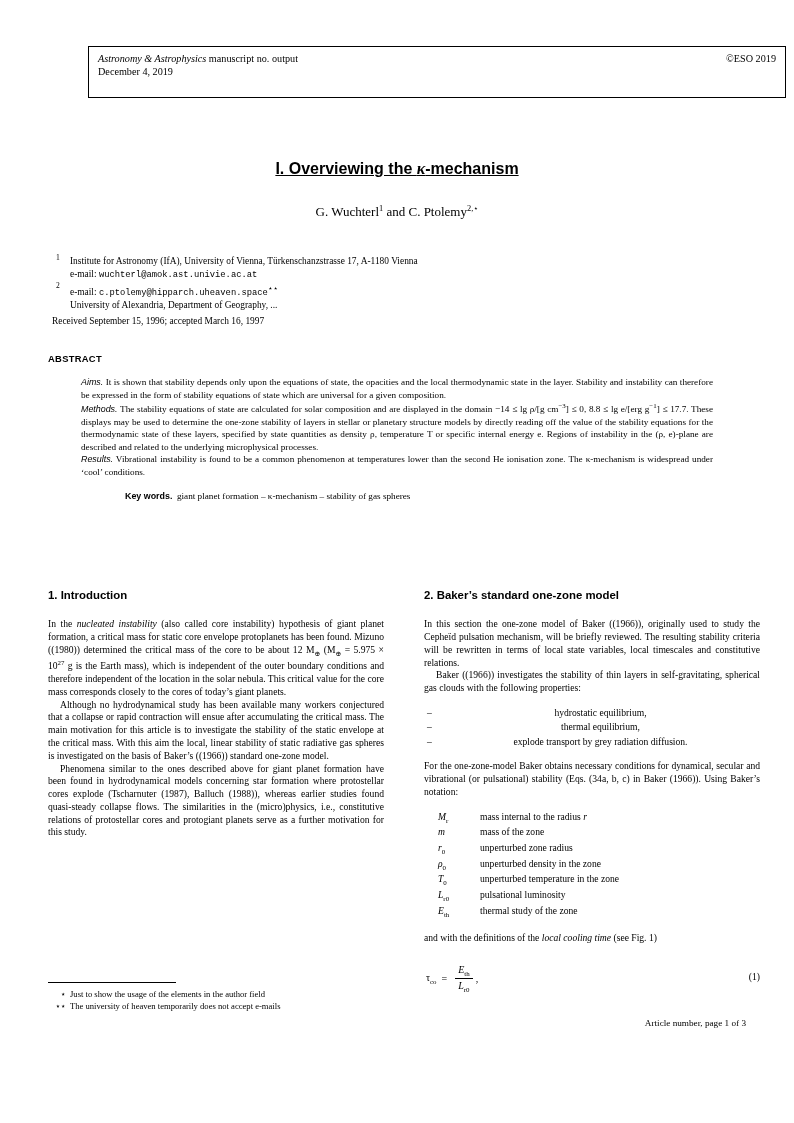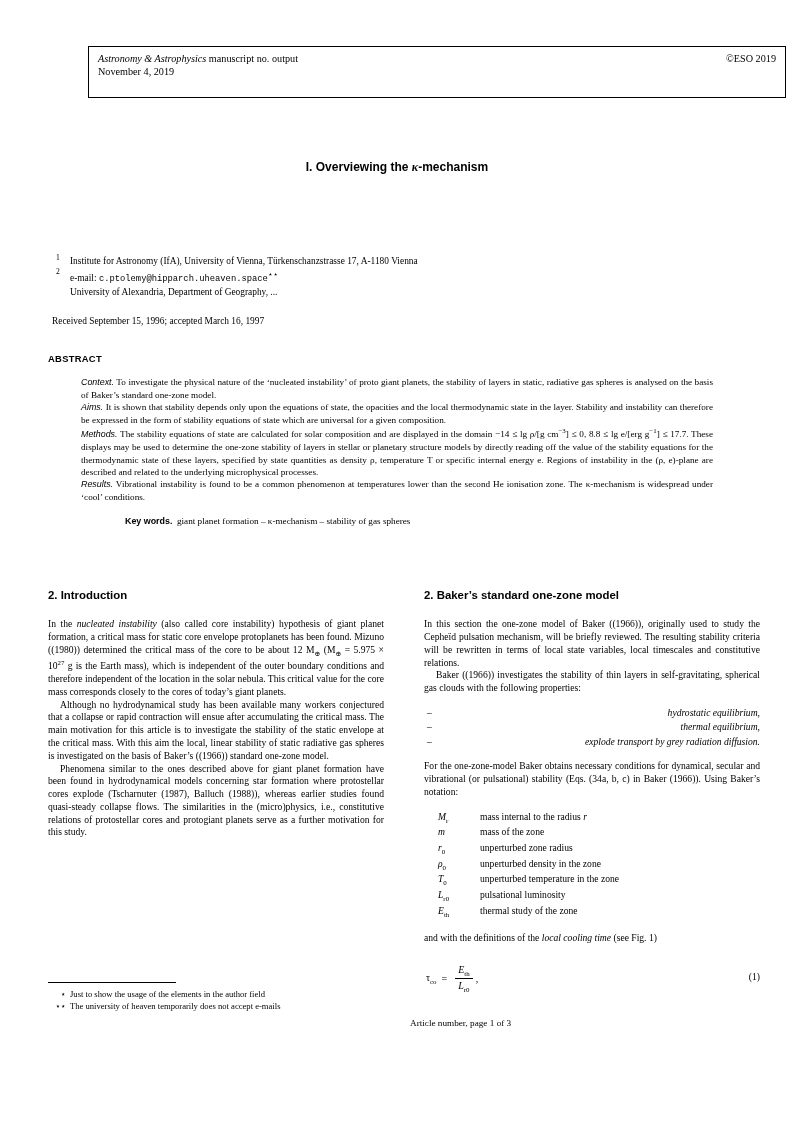--- a/index.html
+++ b/index.html
@@ -59,22 +59,23 @@
   .maintitle {
     font-family: "Liberation Sans", "DejaVu Sans", sans-serif;
     font-weight: bold;
     font-size: 20.5px;
     letter-spacing: -0.1px;
     margin: 0;
   }
   .subtitle {
     font-family: "Liberation Sans", "DejaVu Sans", sans-serif;
     font-weight: bold;
-    font-size: 12px;
+    font-size: 16px;
     margin: 20px 0 0 0;
+    text-decoration: underline;
   }
   .subtitle .gk { font-family: "Liberation Serif", serif; font-style: italic; font-weight: bold; }
   .authors {
     font-size: 13px;
     margin-top: 25px;
   }
   sup.fn { font-size: 8.4px; vertical-align: super; }
 
   
   .affils {
@@ -165,22 +166,21 @@
 
   .bullets {
     margin: 12px 0 12px 0;
     padding: 0;
     list-style: none;
   }
   .bullets li {
     position: relative;
     padding-left: 17px;
     margin-bottom: 1.5px;
-    text-align: right;
-    font-style: italic;
+    text-align: center;
   }
   .bullets li::before {
     content: "–";
     position: absolute;
     left: 3px;
     top: 0;
   }
 
   .notation {
     margin: 12px 0 12px 0;
@@ -257,73 +257,76 @@
     width: 18px;
     text-align: right;
   }
 
   
   .page-footer {
     position: absolute;
     left: 410px;
     top: 1018px;
     width: 336px;
+    text-align: right;
     font-size: 9.2px;
   }
 </style>
 </head>
 <body>
 
 <div class="page">
 
   <div class="header-box">
     <div class="header-inner">
       <div>
         <span class="hdr-journal">Astronomy &amp; Astrophysics</span>
         <span>manuscript no. output</span>
       </div>
-      <div>November 4, 2019</div>
+      <div>December 4, 2019</div>
       <div class="hdr-right">©ESO 2019</div>
     </div>
   </div>
 
   <div class="titleblock">
     <h2 class="subtitle"><span>I. Overviewing the </span><span class="gk">κ</span><span>-mechanism</span></h2>
+    <div class="authors"><span>G. Wuchterl</span><sup class="fn">1</sup><span> and C. Ptolemy</span><sup class="fn">2,⋆</sup></div>
   </div>
 
   <div class="affils">
 
     <div class="affil-row">
       <sup class="affil-num">1</sup>
       <div>Institute for Astronomy (IfA), University of Vienna, Türkenschanzstrasse 17, A-1180 Vienna</div>
+      <div><span>e-mail:</span>
+        <span class="mono">wuchterl@amok.ast.univie.ac.at</span></div>
     </div>
 
     <div class="affil-row">
       <sup class="affil-num">2</sup>
       <div><span>e-mail:</span>
         <span class="mono">c.ptolemy@hipparch.uheaven.space</span><sup class="fn">⋆⋆</sup></div>
       <div>University of Alexandria, Department of Geography, ...</div>
     </div>
 
   </div>
 
   <div class="received">Received September 15, 1996; accepted March 16, 1997</div>
 
   <div class="abstract-title">ABSTRACT</div>
 
   <div class="abstract-body">
-    <p><span class="lead">Context.</span><span> To investigate the physical nature of the ‘nucleated instability’ of proto giant planets, the stability of layers in static, radiative gas spheres is analysed on the basis of Baker’s standard one-zone model.</span></p>
     <p><span class="lead">Aims.</span><span> It is shown that stability depends only upon the equations of state, the opacities and the local thermodynamic state in the layer. Stability and instability can therefore be expressed in the form of stability equations of state which are universal for a given composition.</span></p>
     <p><span class="lead">Methods.</span><span> The stability equations of state are calculated for solar composition and are displayed in the domain −14 ≤ lg ρ/[g cm</span><sup class="s">−3</sup><span>] ≤ 0, 8.8 ≤ lg e/[erg g</span><sup class="s">−1</sup><span>] ≤ 17.7. These displays may be used to determine the one-zone stability of layers in stellar or planetary structure models by directly reading off the value of the stability equations for the thermodynamic state of these layers, specified by state quantities as density ρ, temperature T or specific internal energy e. Regions of instability in the (ρ, e)-plane are described and related to the underlying microphysical processes.</span></p>
     <p><span class="lead">Results.</span><span> Vibrational instability is found to be a common phenomenon at temperatures lower than the second He ionisation zone. The κ-mechanism is widespread under ‘cool’ conditions.</span></p>
     <p class="keywords"><span class="kw-label">Key words.</span>&nbsp;&nbsp;<span>giant planet formation – κ-mechanism – stability of gas spheres</span></p>
   </div>
 
   <div class="col col-left">
-    <div class="sec-head">2. Introduction</div>
+    <div class="sec-head">1. Introduction</div>
 
     <p><span>In the </span><i class="v">nucleated instability</i><span> (also called core instability) hypothesis of giant planet formation, a critical mass for static core envelope protoplanets has been found. Mizuno ((1980)) determined the critical mass of the core to be about 12 M</span><sub class="s">⊕</sub><span> (M</span><sub class="s">⊕</sub><span> = 5.975 × 10</span><sup class="s">27</sup><span> g is the Earth mass), which is independent of the outer boundary conditions and therefore independent of the location in the solar nebula. This critical value for the core mass corresponds closely to the cores of today’s giant planets.</span></p>
 
     <p class="indent">Although no hydrodynamical study has been available many workers conjectured that a collapse or rapid contraction will ensue after accumulating the critical mass. The main motivation for this article is to investigate the stability of the static envelope at the critical mass. With this aim the local, linear stability of static radiative gas spheres is investigated on the basis of Baker’s ((1966)) standard one-zone model.</p>
 
     <p class="indent">Phenomena similar to the ones described above for giant planet formation have been found in hydrodynamical models concerning star formation where protostellar cores explode (Tscharnuter (1987), Balluch (1988)), whereas earlier studies found quasi-steady collapse flows. The similarities in the (micro)physics, i.e., constitutive relations of protostellar cores and protogiant planets serve as a further motivation for this study.</p>
   </div>
 
   <div class="footnote-rule"></div>
   <div class="footnotes">

